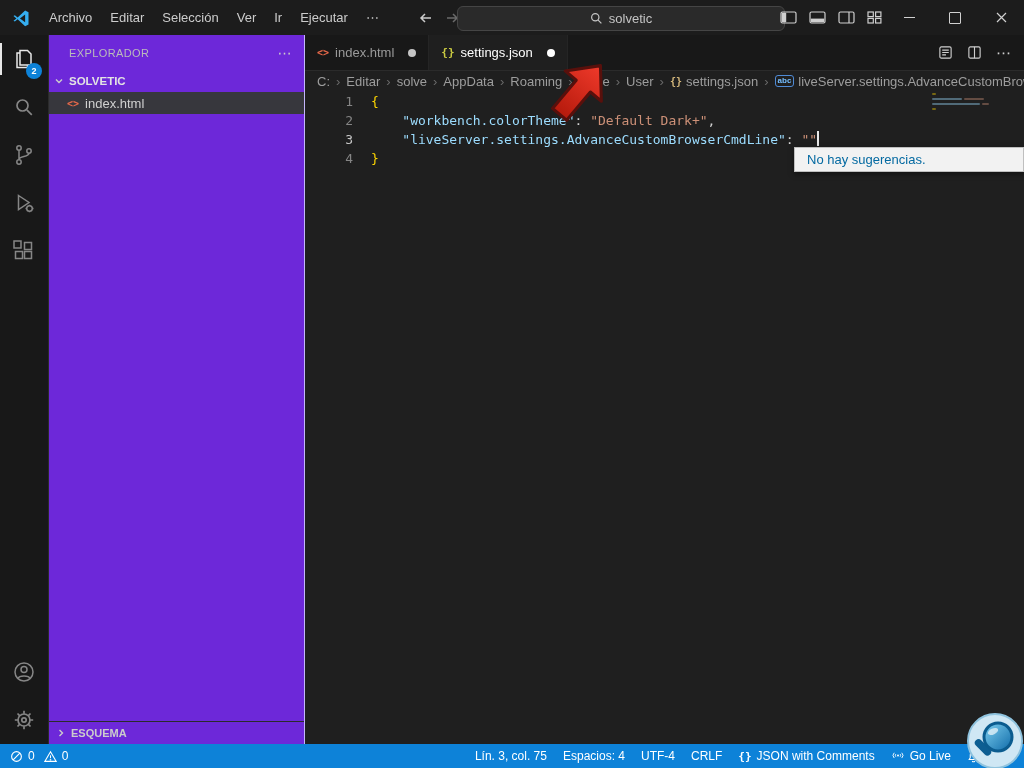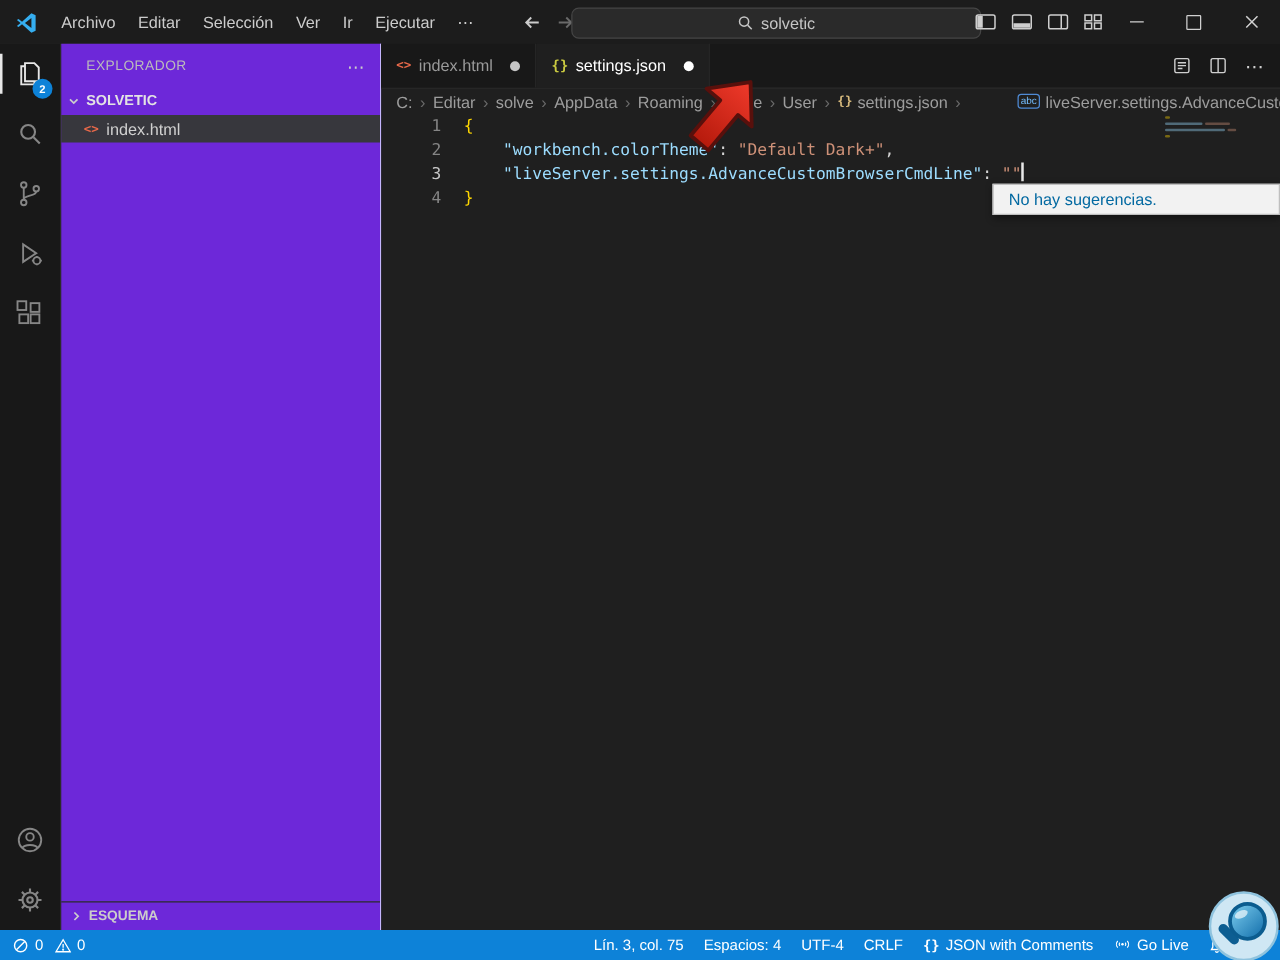--- a/index.html
+++ b/index.html
@@ -44,22 +44,22 @@
   .file-row{height:22px;display:flex;align-items:center;gap:6px;padding-left:18px;background:#37373d;
             color:#d0d0d0;}
   .sb-bottom{position:absolute;left:0;right:0;bottom:0;}
   .sb-collapsed{height:22px;display:flex;align-items:center;gap:4px;padding-left:6px;
                 border-top:1px solid #2b2b2b;font-weight:bold;font-size:11px;color:#cccccc;}
 
   
   .glyph-html{font-family:"DejaVu Sans Mono",monospace;font-weight:bold;font-size:10px;color:#e8694a;}
   .glyph-json{font-family:"DejaVu Sans Mono",monospace;font-weight:bold;font-size:11px;color:#cbcb41;}
   .glyph-json-bc{font-family:"DejaVu Sans Mono",monospace;font-weight:bold;font-size:10px;color:#d7ba7d;}
-  .abc-badge{font-size:8px;font-weight:normal;color:#75beff;border:1px solid #4f8bd6;border-radius:3px;
-             padding:0 2px;line-height:10px;margin-left:39px;}
+  .abc-badge{font-size:8px;font-weight:bold;color:#75beff;border:1px solid #4f8bd6;border-radius:3px;
+             padding:0 2px;line-height:10px;}
 
   
   .editor{position:absolute;left:305px;right:0;top:35px;bottom:24px;background:#1f1f1f;}
   .tabbar{position:absolute;left:0;right:0;top:0;height:35px;background:#181818;
           border-bottom:1px solid #2b2b2b;display:flex;}
   .tab{display:flex;align-items:center;gap:6px;padding:0 12px;border-right:1px solid #252525;
        color:#9a9a9a;background:#181818;}
   .tab.active{background:#1f1f1f;color:#ffffff;}
   .dot{width:8px;height:8px;border-radius:50%;background:#c5c5c5;margin-left:8px;}
   .tab.active .dot{background:#ffffff;}

